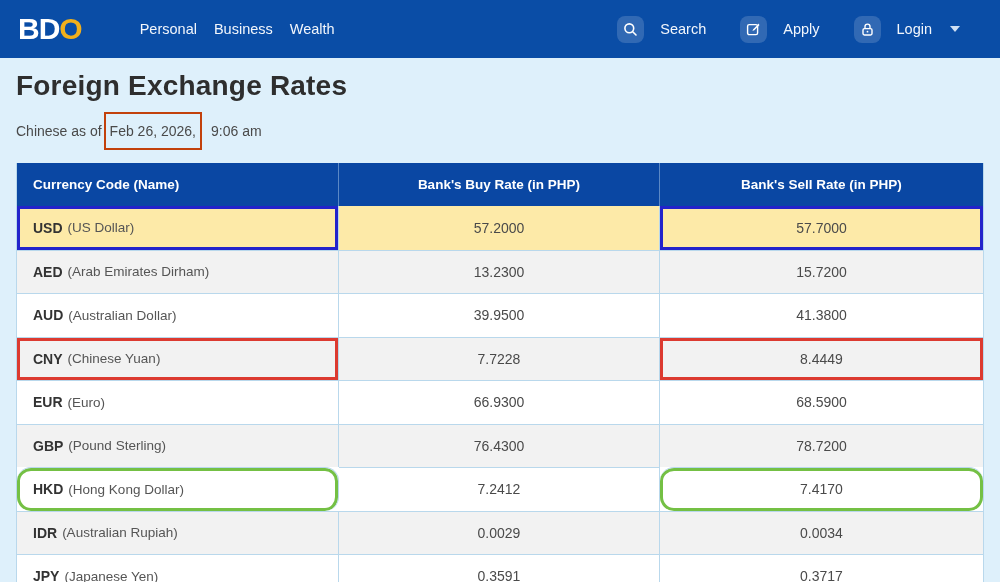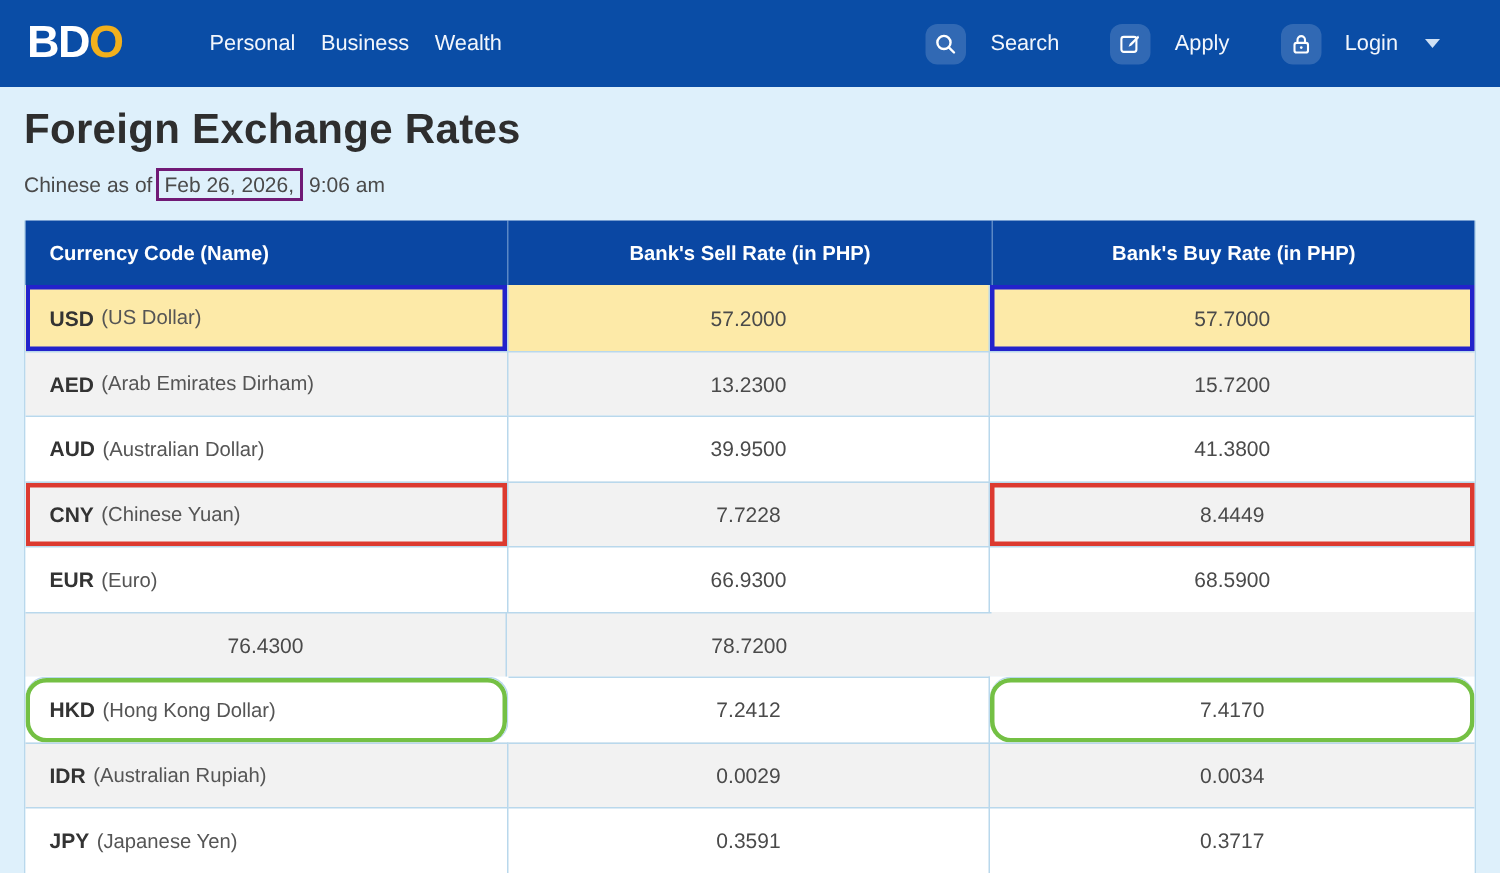--- a/index.html
+++ b/index.html
@@ -33,21 +33,21 @@
     width:0; height:0; margin-left:2px;
     border-left:5px solid transparent; border-right:5px solid transparent;
     border-top:6px solid #cfe0f4;
   }
 
   
   .content { padding:8px 16px 0 16px; }
   .page-title { font-size:28px; font-weight:700; color:#2e2e2e; margin-top:4px; letter-spacing:0.2px; }
   .updated-line { margin-top:10px; font-size:14px; color:#4a4a4a; display:flex; align-items:center; }
   .date-box {
-    border:2px solid #701a75; padding:1px 4px; margin:0 4px 0 2px;
+    border:2px solid #c2410c; padding:9px 4px; margin:0 9px 0 2px;
     display:inline-block;
   }
 
   
   .fx-table { margin-top:13px; width:968px; border:1px solid #b9d8ec; border-top:none; }
   .tr { display:flex; }
   .th-row { background:#0a47a3; height:43px; }
   .cell {
     display:flex; align-items:center;
     border-right:1px solid #b9d8ec;
@@ -127,22 +127,22 @@
   <div class="page-title">Foreign Exchange Rates</div>
   <div class="updated-line">
     <span>Chinese as of</span>
     <span class="date-box">Feb 26, 2026,</span>
     <span>9:06 am</span>
   </div>
 
   <div class="fx-table">
     <div class="tr th-row">
       <div class="cell c1">Currency Code (Name)</div>
+      <div class="cell c2">Bank's Buy Rate (in PHP)</div>
       <div class="cell c3">Bank's Sell Rate (in PHP)</div>
-      <div class="cell c2">Bank's Buy Rate (in PHP)</div>
     </div>
     <div>
         <div class="tr body-row row-yellow">
     <div class="cell c1 ann-blue">
       <span class="ccode">USD</span>
       <span class="cname">(US Dollar)</span>
     </div>
     <div class="cell c2">
       <span class="rate">57.2000</span>
     </div>
@@ -192,20 +192,24 @@
       <span class="cname">(Euro)</span>
     </div>
     <div class="cell c2">
       <span class="rate">66.9300</span>
     </div>
     <div class="cell c3">
       <span class="rate">68.5900</span>
     </div>
   </div>
         <div class="tr body-row row-gray">
+    <div class="cell c1">
+      <span class="ccode">GBP</span>
+      <span class="cname">(Pound Sterling)</span>
+    </div>
     <div class="cell c2">
       <span class="rate">76.4300</span>
     </div>
     <div class="cell c3">
       <span class="rate">78.7200</span>
     </div>
   </div>
         <div class="tr body-row row-white">
     <div class="cell c1 ann-green">
       <span class="ccode">HKD</span>

